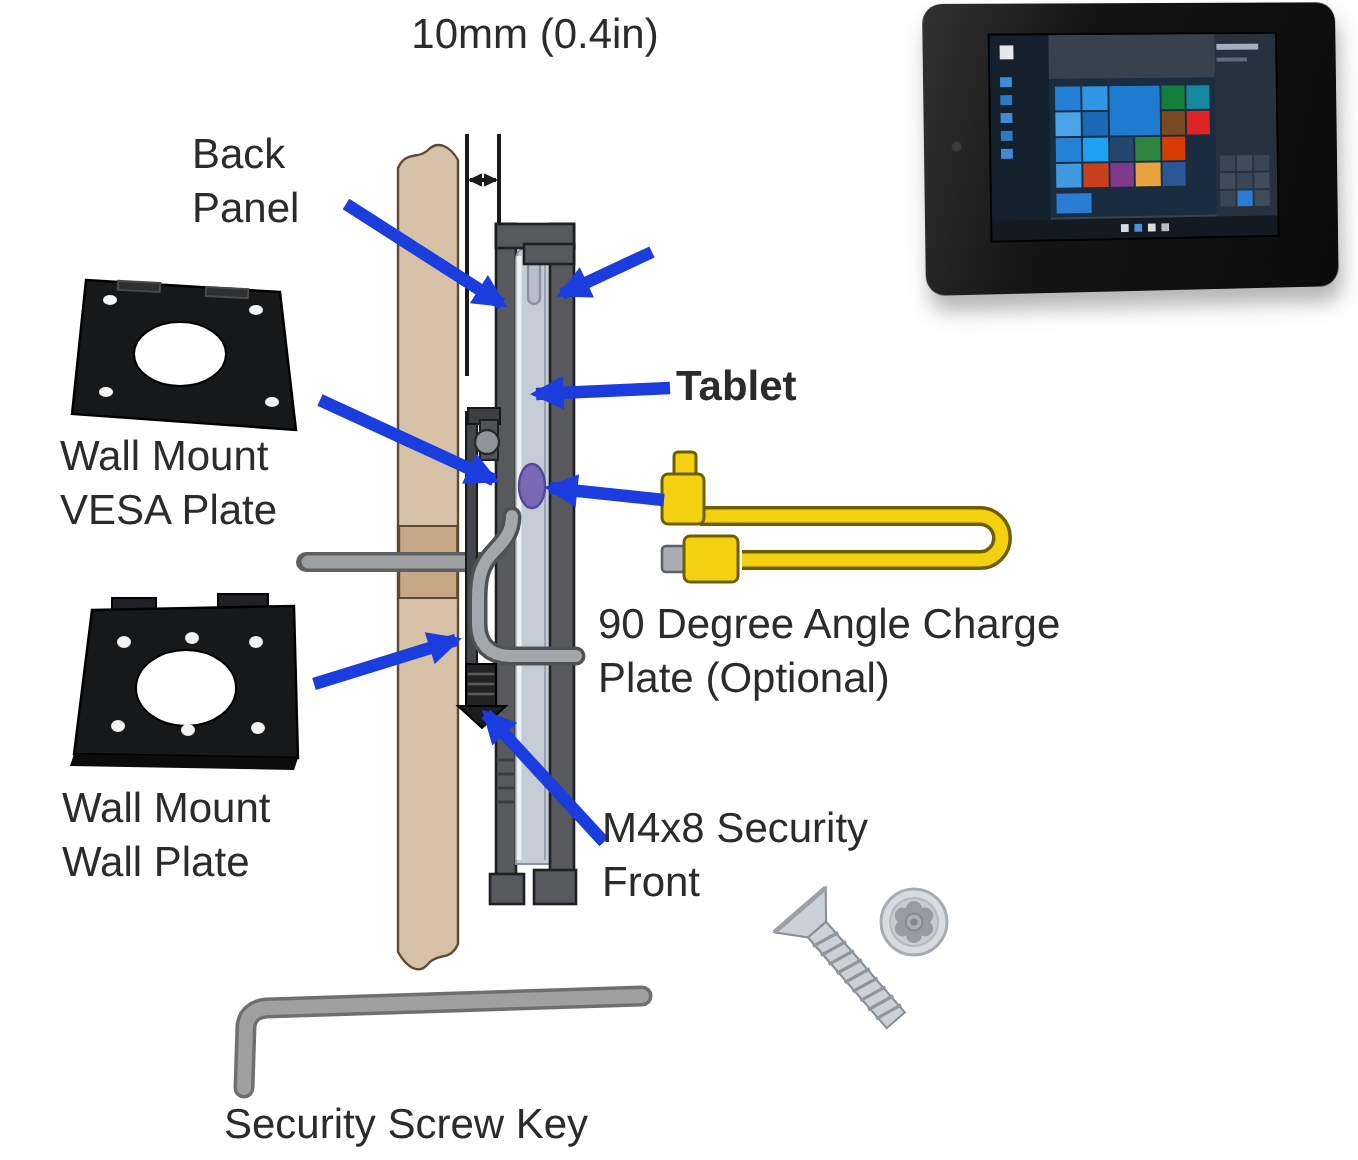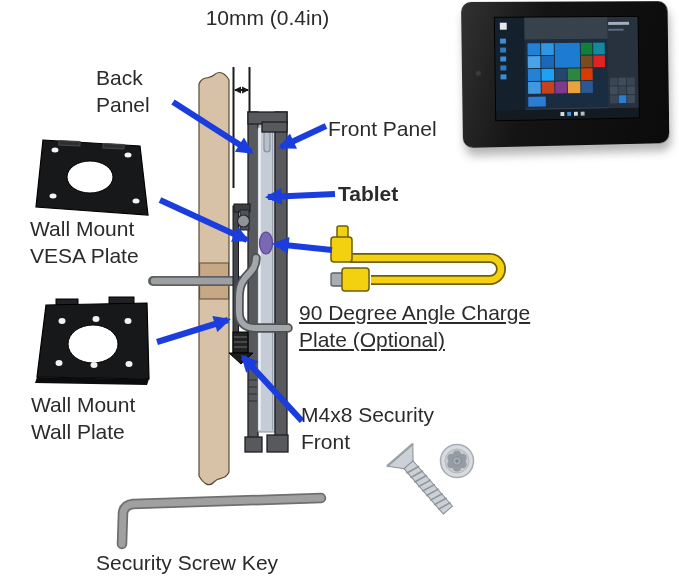--- a/index.html
+++ b/index.html
@@ -210,43 +210,40 @@
     </g>
   </svg>
 
   <div class="lbl center" style="left:185px;top:4px;width:165px;">
     <div>10mm (0.4in)</div>
   </div>
   <div class="lbl" style="left:96px;top:64px;">
     <div>Back</div>
     <div>Panel</div>
   </div>
-  <div class="lbl" style="left:328px;top:115px;">
-    <div>Front Panel</div>
-  </div>
   <div class="lbl" style="left:338px;top:180px;font-weight:bold;">
     <div>Tablet</div>
   </div>
   <div class="lbl" style="left:30px;top:215px;">
     <div>Wall Mount</div>
     <div>VESA Plate</div>
   </div>
-  <div class="lbl" style="left:299px;top:299px;text-decoration:underline;">
+  <div class="lbl" style="left:299px;top:299px;">
     <div>90 Degree Angle Charge</div>
     <div>Plate (Optional)</div>
   </div>
   <div class="lbl" style="left:31px;top:391px;">
     <div>Wall Mount</div>
     <div>Wall Plate</div>
   </div>
   <div class="lbl" style="left:301px;top:401px;">
     <div>M4x8 Security</div>
     <div>Front</div>
   </div>
-  <div class="lbl" style="left:96px;top:549px;">
+  <div class="lbl" style="left:112px;top:549px;">
     <div>Security Screw Key</div>
   </div>
 
   <div id="tablet-photo">
     <span class="cam-dot"></span>
     <div id="tablet-screen" style="background: rgb(56, 66, 76);">
         <div class="tile" style="left: 0px; top: 0px; width: 30px; height: 103px; background: rgb(21, 32, 45);"></div>
         <div class="tile" style="left: 30px; top: 22px; width: 86px; height: 70px; background: rgb(26, 44, 64);"></div>
         <div class="tile" style="left: 116px; top: 0px; width: 32px; height: 103px; background: rgb(39, 50, 62);"></div>
         <div class="tile" style="left: 117px; top: 5px; width: 22px; height: 3px; background: rgb(159, 176, 192);"></div>

